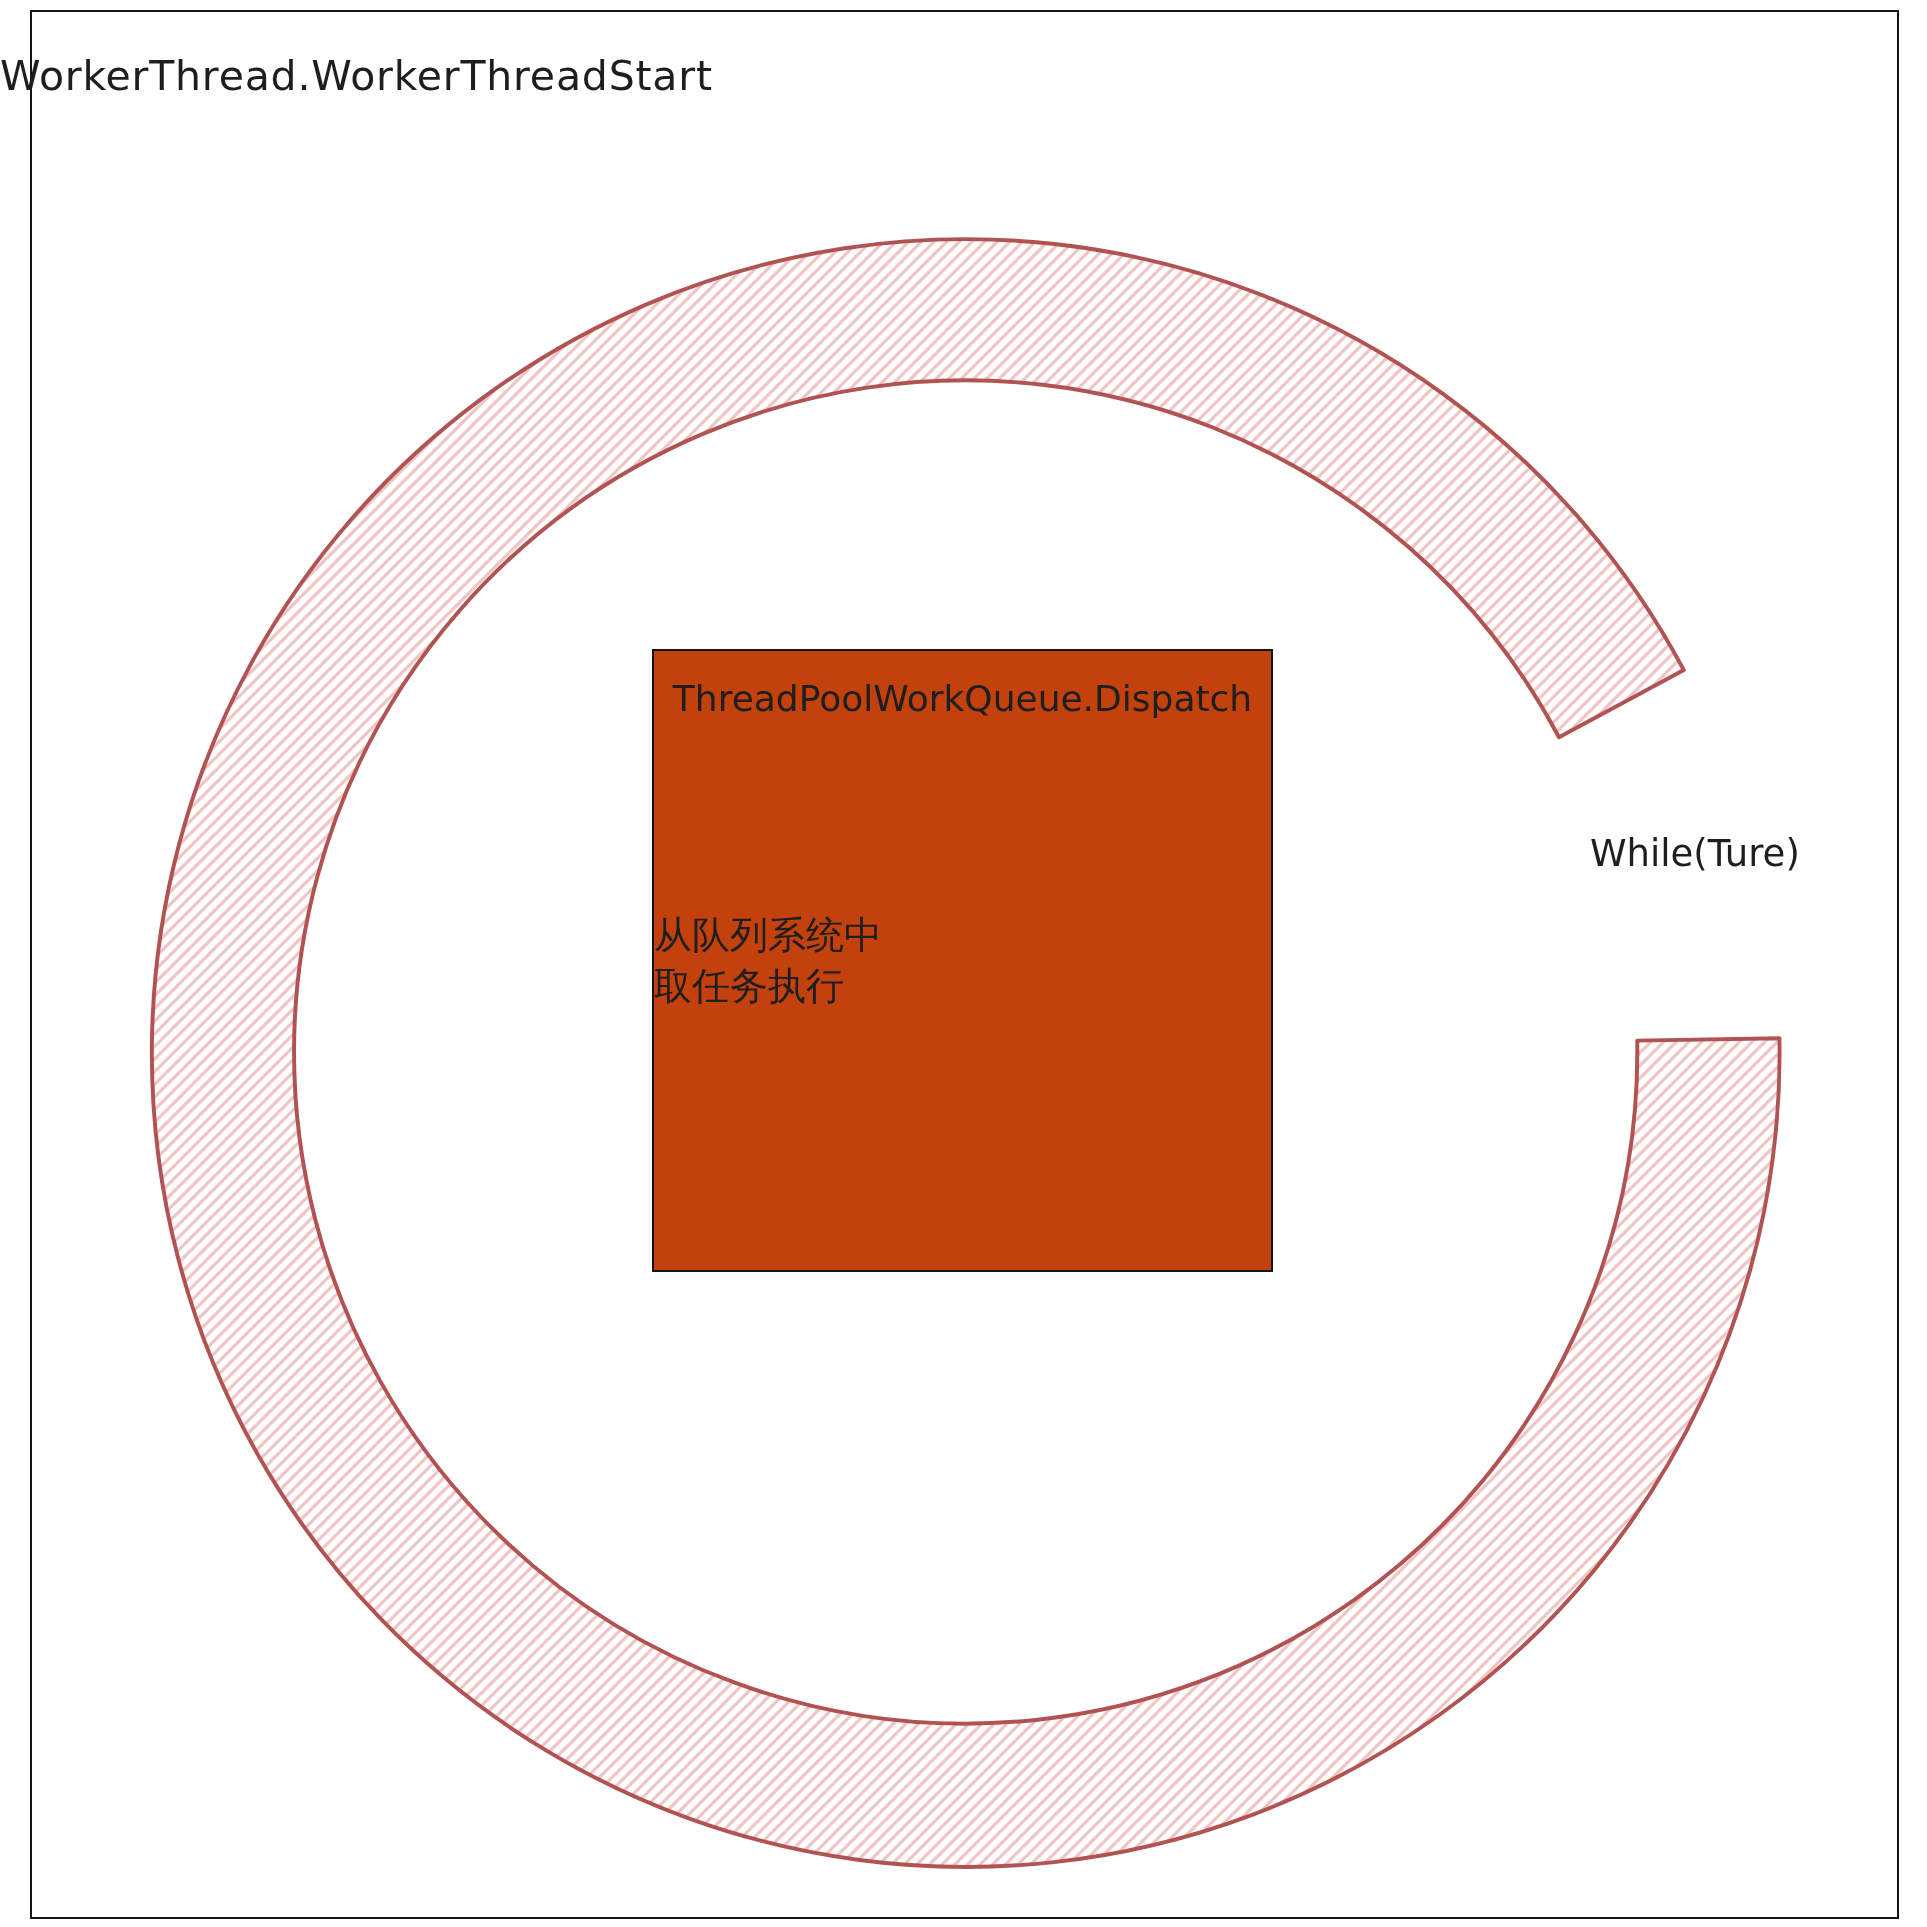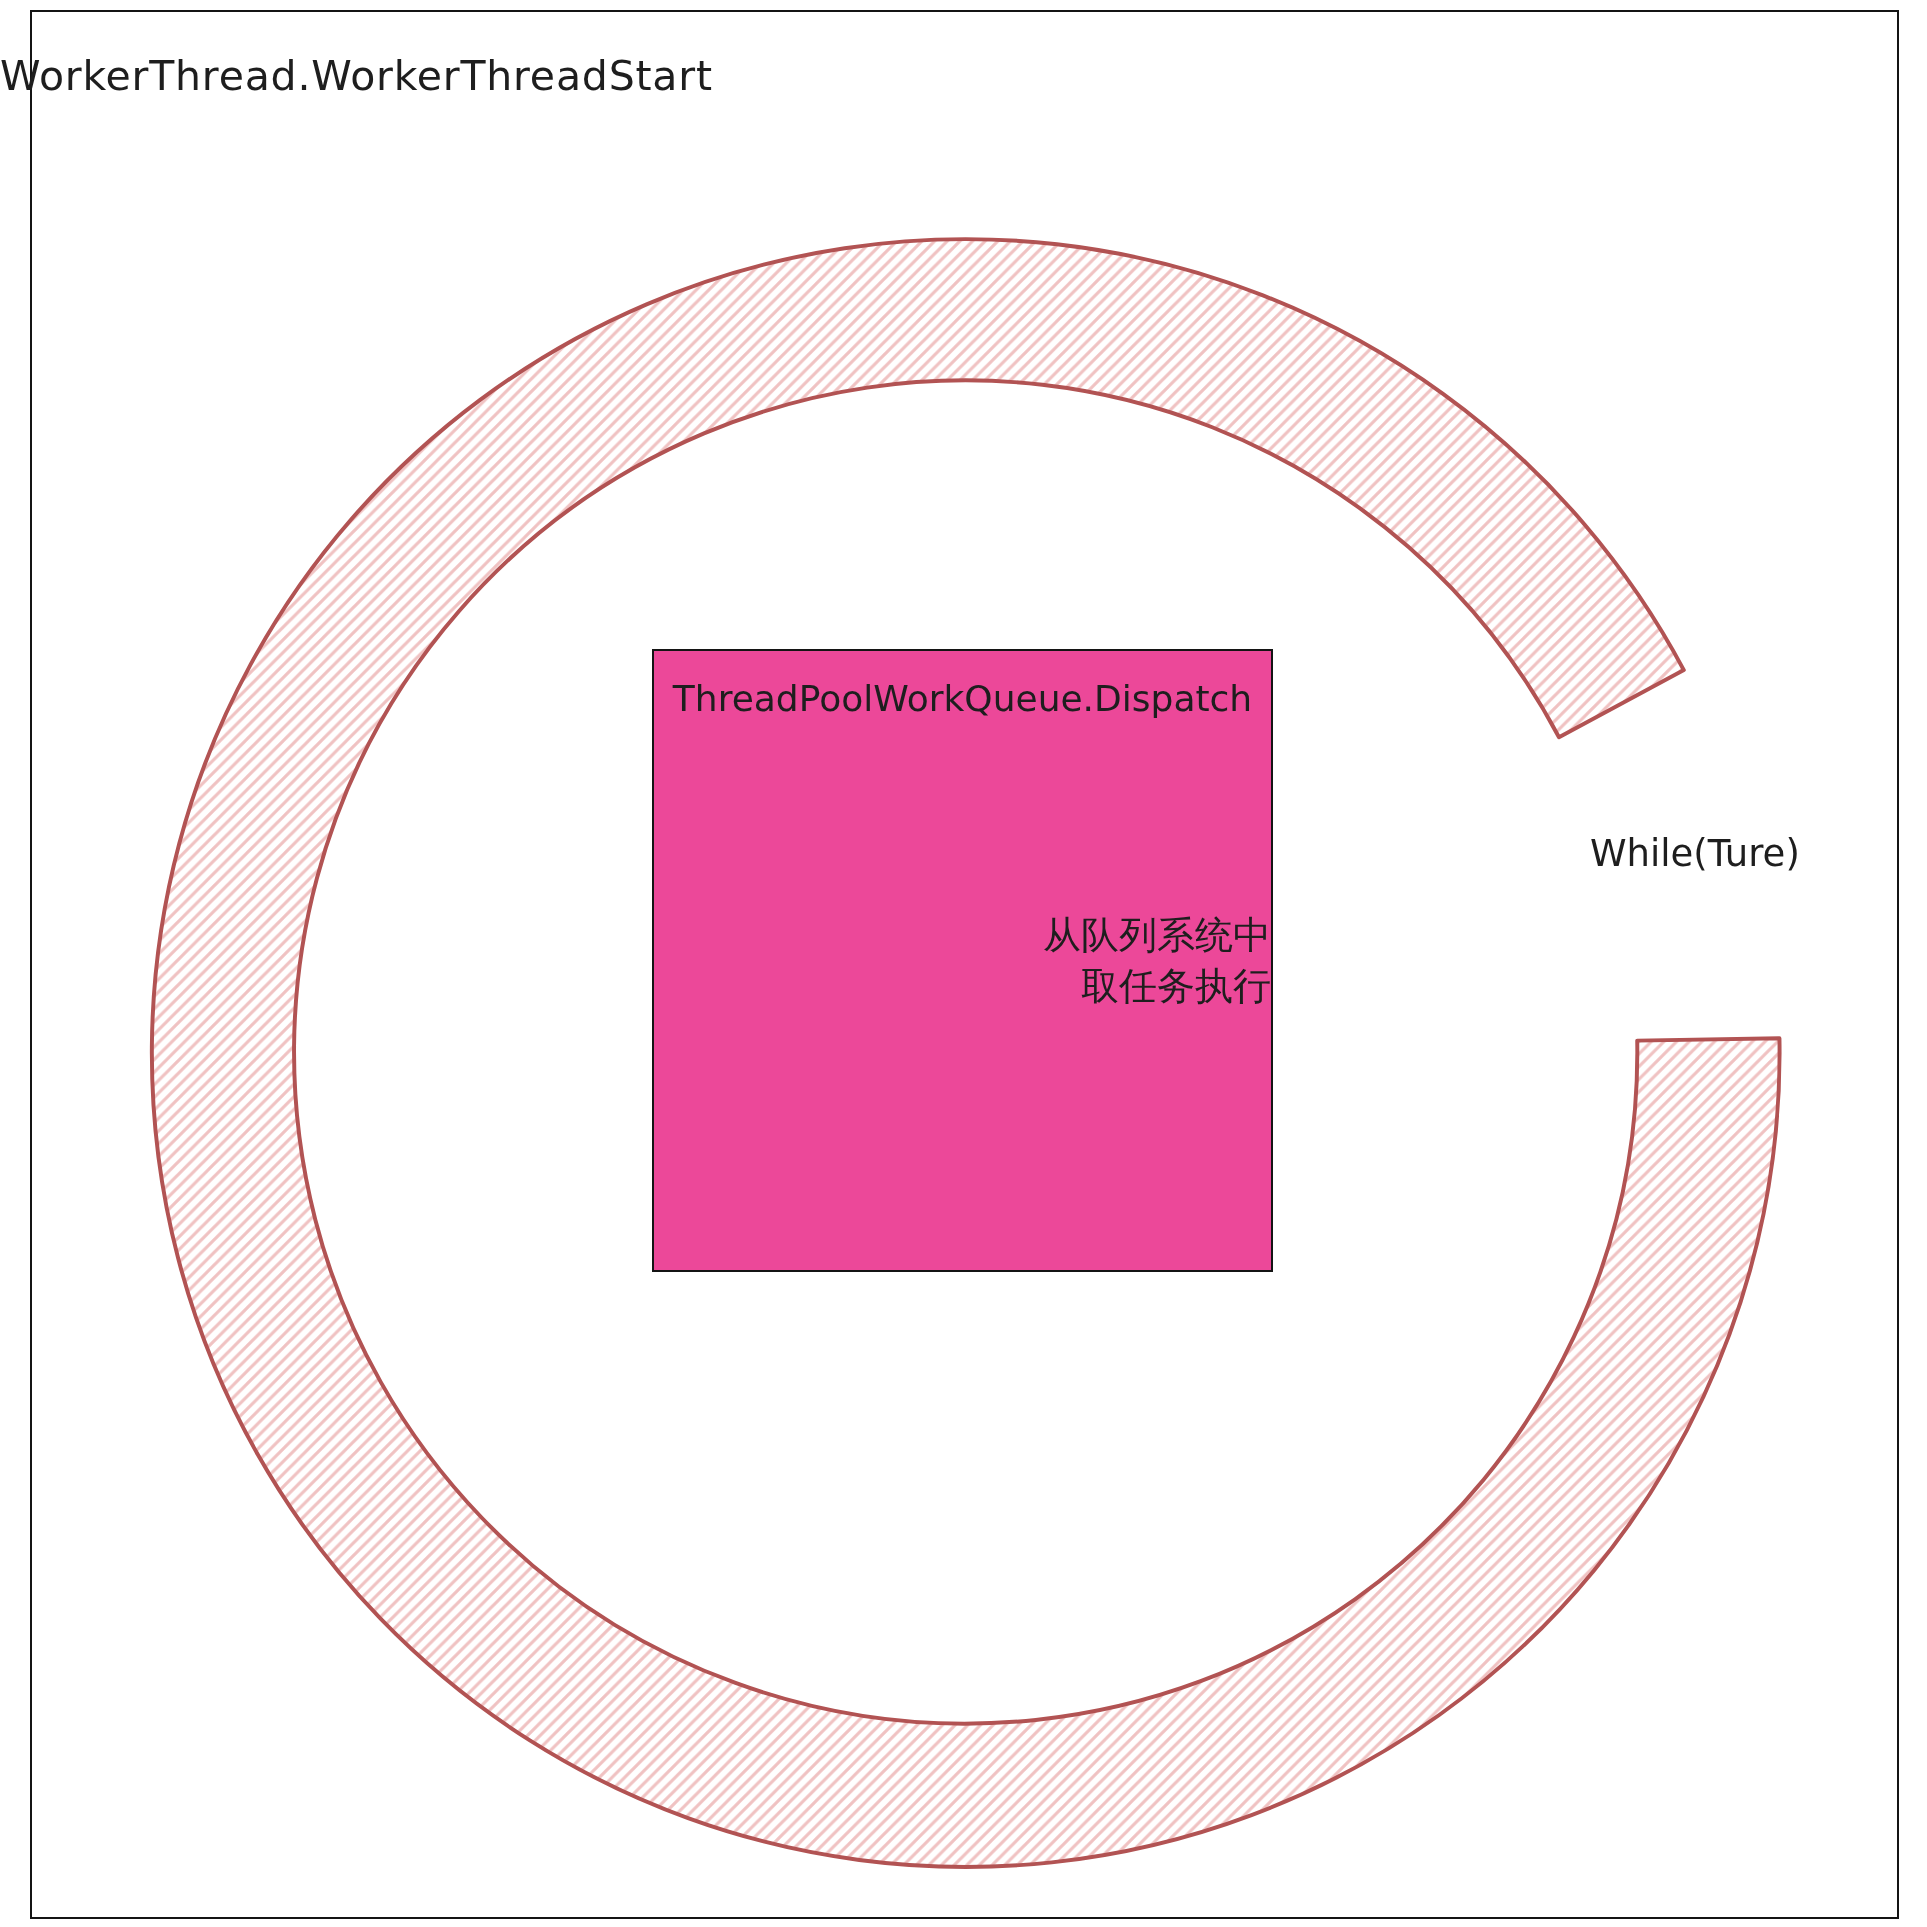--- a/index.html
+++ b/index.html
@@ -37,37 +37,37 @@
     letter-spacing: 0.8px;
   }
   .dispatch-box {
     position: absolute;
     left: 652px;
     top: 649px;
     width: 621px;
     height: 623px;
     border: 2.4px solid #141414;
     box-sizing: border-box;
-    background: #ec4899;
+    background: #c2410c;
   }
   .box-title {
     position: absolute;
     left: 0;
     right: 0;
     top: 27px;
     text-align: center;
     font-size: 36px;
   }
   .box-body {
     position: absolute;
     left: 0;
     right: 0;
     top: 50%;
     transform: translateY(-50%);
-    text-align: right;
+    text-align: left;
     font-size: 38px;
     line-height: 1.35;
   }
   .while-label {
     position: absolute;
     left: 1590px;
     top: 832px;
     font-size: 37px;
     white-space: nowrap;
   }

